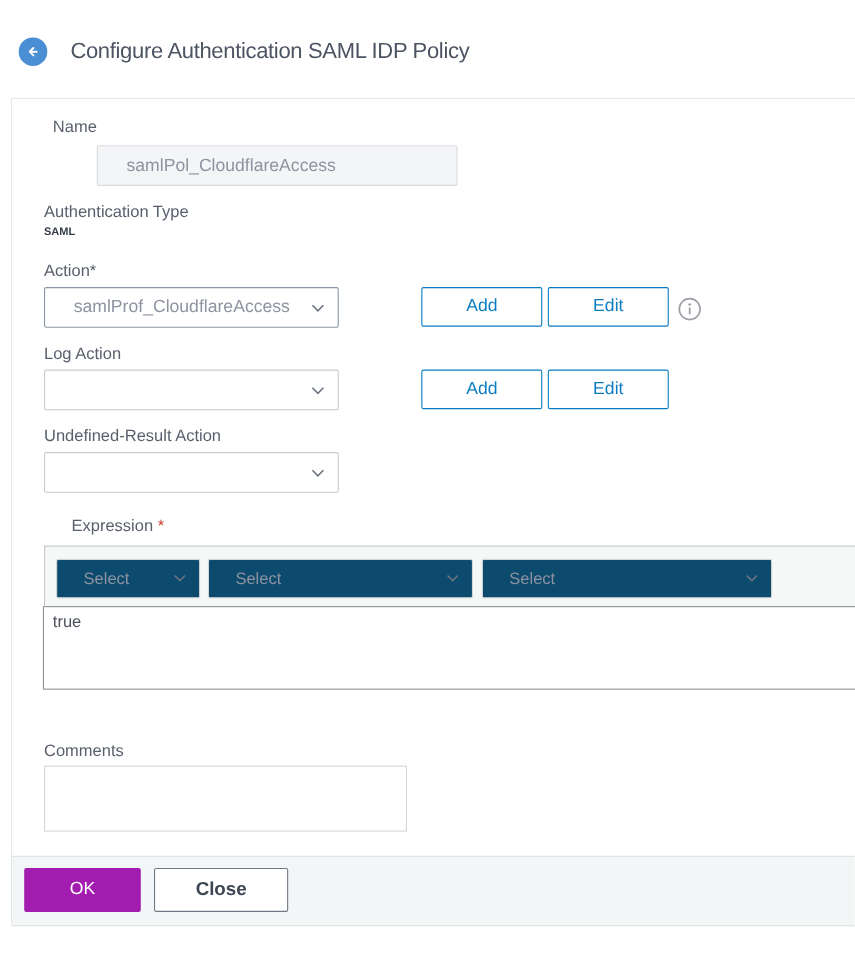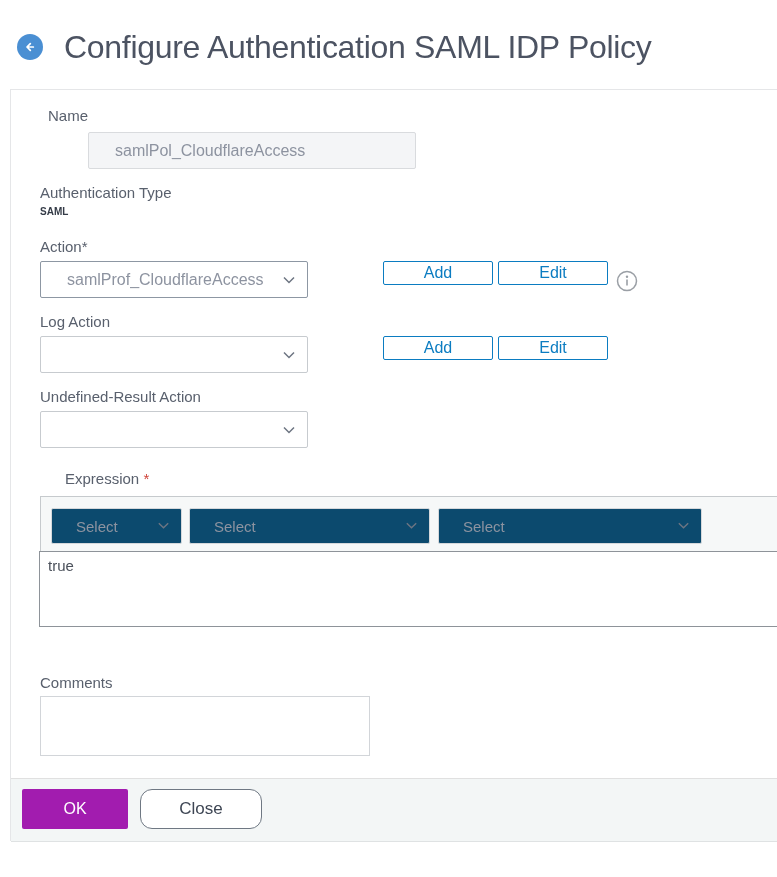--- a/index.html
+++ b/index.html
@@ -15,21 +15,21 @@
 
   
   .back-btn {
     left: 17px; top: 34px; width: 26px; height: 26px;
     border-radius: 50%; background: #4a8fd3;
     display: flex; align-items: center; justify-content: center;
     cursor: pointer;
   }
   .page-title {
     left: 64px; top: 29px;
-    font-size: 32px; line-height: 36px;
+    font-size: 20px; line-height: 36px;
     color: #4c5362; letter-spacing: -0.3px;
     white-space: nowrap;
   }
 
   
   .panel-top { left: 10px; top: 89px; right: 0; height: 0; border-top: 1px solid #e5e6e8; }
   .panel-left { left: 10px; top: 89px; width: 0; height: 752px; border-left: 1px solid #e5e6e8; }
 
   
   .field-label { font-size: 15px; color: #59606d; white-space: nowrap; }
@@ -60,21 +60,21 @@
     padding-left: 26px;
     overflow: hidden; white-space: nowrap;
   }
   .select .chev { position: absolute; right: 10px; top: 50%; margin-top: -8px; }
   .sel-main { width: 268px; height: 37px; }
   .sel-dark { border-color: #8d97a3; }
 
   
   .btn-outline-blue {
     box-sizing: border-box;
-    width: 110px; height: 24px;
+    width: 110px; height: 36px;
     background: #ffffff;
     border: 1px solid #0b7cc1;
     border-radius: 2px;
     color: #0b7cc1; font-size: 16px;
     display: flex; align-items: center; justify-content: center;
     cursor: pointer;
   }
   .info-icon { left: 616px; top: 270px; width: 22px; height: 22px; }
 
   
@@ -120,24 +120,25 @@
   .btn-primary {
     left: 22px; top: 789px; width: 106px; height: 40px;
     background: #a21caf; border: none; border-radius: 2px;
     color: #ffffff; font-size: 16px;
     display: flex; align-items: center; justify-content: center;
     cursor: pointer;
   }
   .btn-secondary {
     left: 140px; top: 789px; width: 122px; height: 40px;
     box-sizing: border-box;
-    background: #ffffff; border: 1px solid #6f7883; border-radius: 12px;
+    background: #ffffff; border: 1px solid #6f7883; border-radius: 2px;
     color: #3e4654; font-size: 17px;
     display: flex; align-items: center; justify-content: center;
     cursor: pointer;
+    font-weight: bold;
   }
 </style>
 </head>
 <body>
 
 <div class="abs back-btn">
   <span style="display:flex;">
     <svg width="16" height="16" viewBox="0 0 24 24">
       <path d="M17 12 H8.5 M12.5 7 L7.5 12 L12.5 17" fill="none" stroke="#ffffff" stroke-width="2.6" stroke-linecap="round" stroke-linejoin="round"></path>
     </svg>

